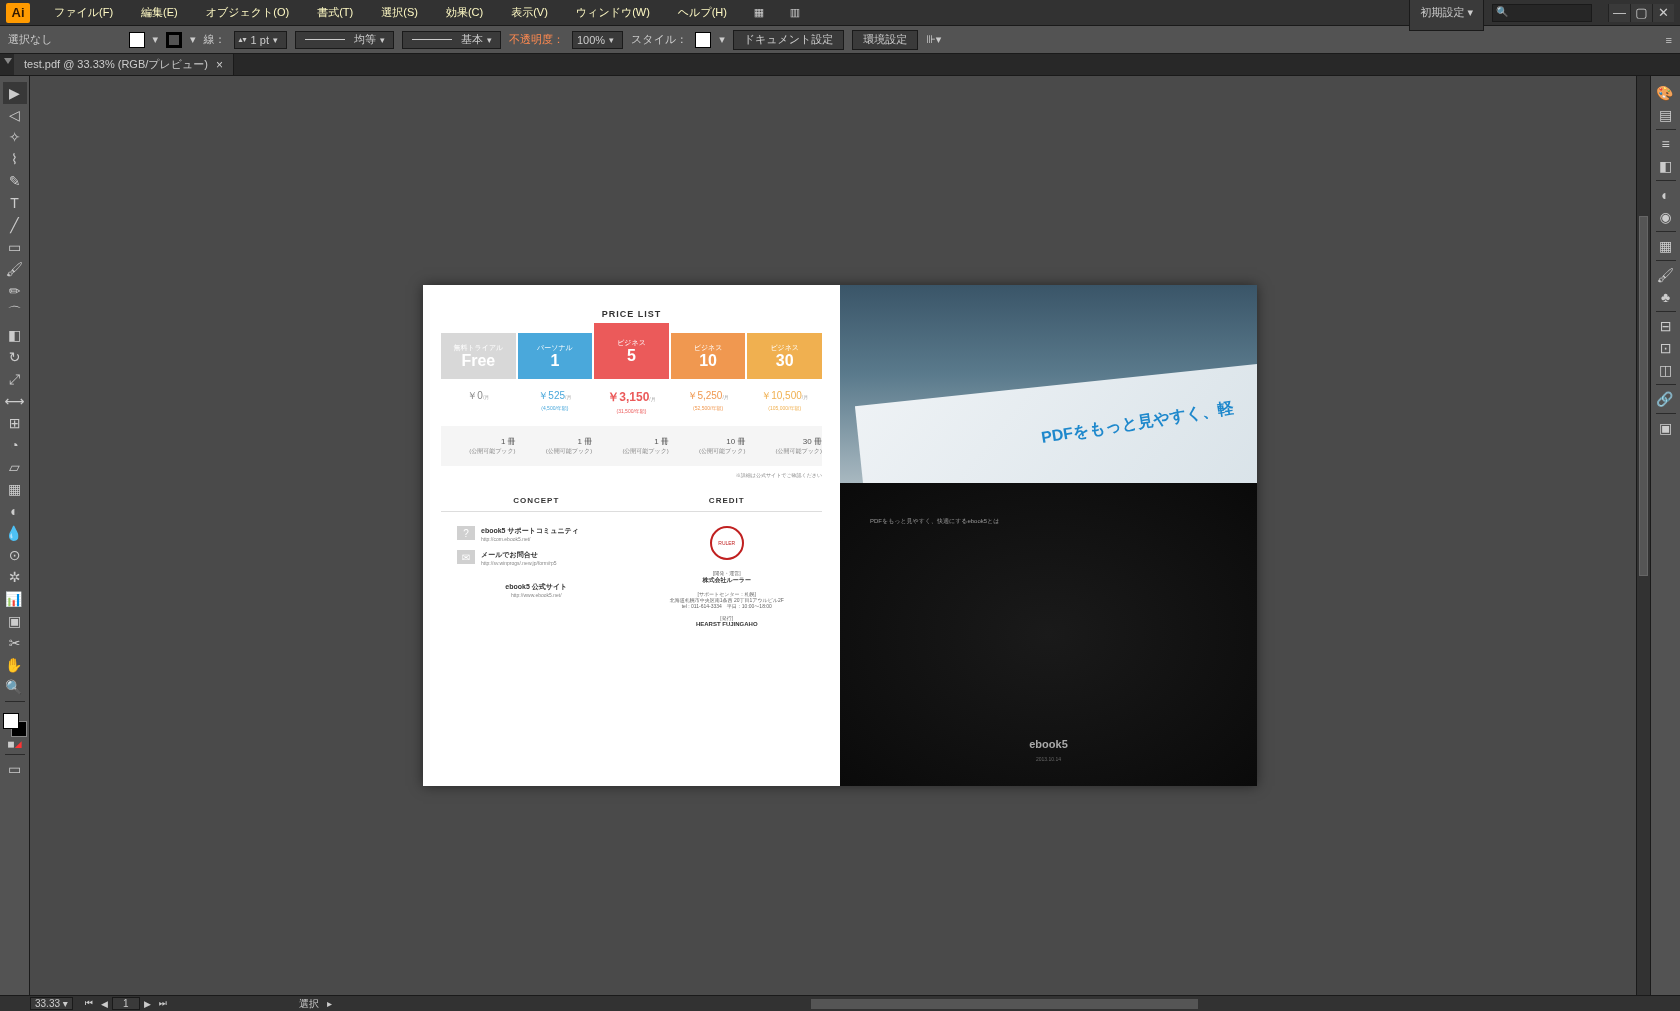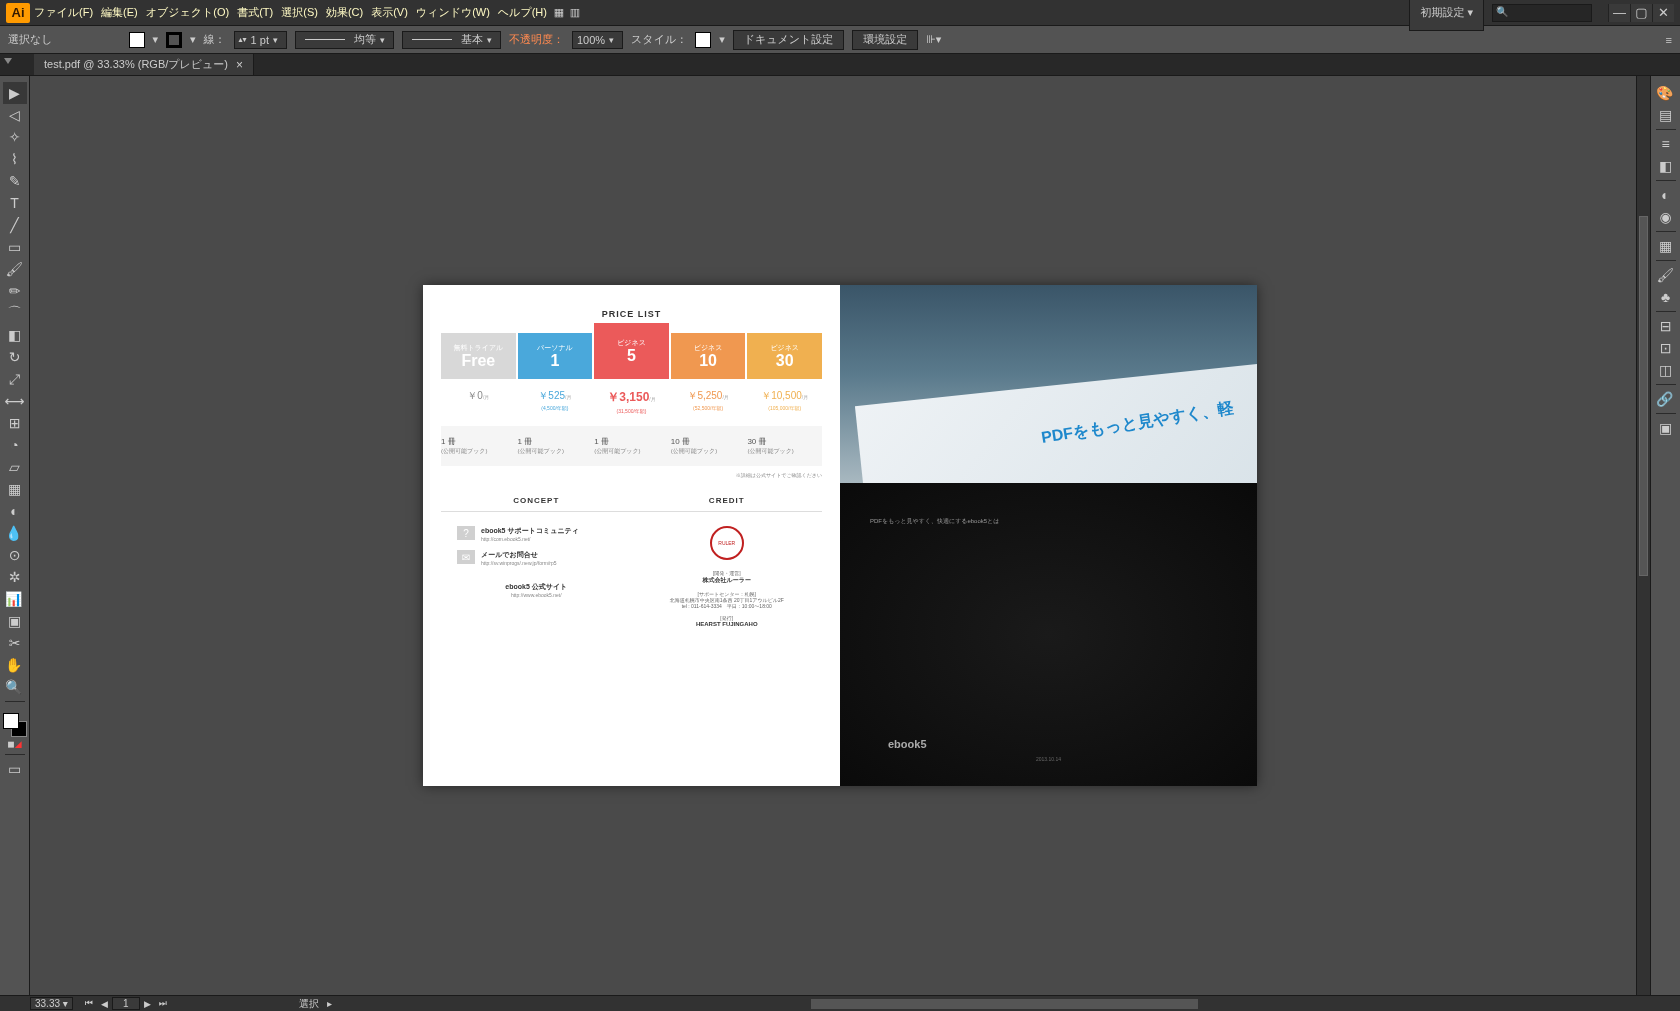--- a/index.html
+++ b/index.html
@@ -1,39 +1,39 @@
 <!DOCTYPE html>
 <html><head>
 <meta charset="utf-8">
 <style>
 * { margin: 0; padding: 0; box-sizing: border-box; }
 body { font-family: "Meiryo", "Hiragino Kaku Gothic Pro", sans-serif; background: #323232; width: 1680px; height: 1011px; overflow: hidden; font-size: 11px; color: #ccc; position: relative; }
 
 
-.menubar { height: 26px; background: #323232; display: flex; align-items: center; padding: 0 6px; gap: 0; border-bottom: 1px solid #1a1a1a; }
+.menubar { height: 26px; background: #323232; display: flex; align-items: center; padding: 0 6px; gap: 20px; border-bottom: 1px solid #1a1a1a; }
 .app-logo { width: 24px; height: 20px; background: #ff9a00; color: #321900; font-weight: bold; font-size: 13px; display: flex; align-items: center; justify-content: center; border-radius: 2px; }
 .menubar .menu-item { color: #fef9c3; font-size: 11px; cursor: pointer; padding: 2px 4px; }
 .menubar .right { margin-left: auto; display: flex; align-items: center; gap: 8px; }
 .workspace-sel { font-size: 11px; color: #ccc; padding: 10px 10px; border: 1px solid #1a1a1a; background: #3a3a3a; }
 .search { background: #262626; border: 1px solid #1a1a1a; width: 100px; height: 18px; color: #ccc; font-size: 11px; padding-left: 16px; }
 .win-controls { display: flex; gap: 0; margin-left: 8px; }
 .win-controls div { width: 22px; height: 18px; display: flex; align-items: center; justify-content: center; background: #3a3a3a; cursor: pointer; font-size: 13px; border-left: 1px solid #222; }
 
 
 .controlbar { height: 28px; background: #535353; display: flex; align-items: center; padding: 0 8px; gap: 8px; border-bottom: 1px solid #1a1a1a; font-size: 11px; color: #ccc; }
 .controlbar .swatch { width: 16px; height: 16px; border: 1px solid #000; }
 .controlbar .lbl { color: #ccc; }
 .controlbar .dd { background: #3a3a3a; border: 1px solid #1a1a1a; padding: 1px 4px; height: 18px; display: flex; align-items: center; gap: 4px; }
 .controlbar .dd .cv { width: 9px; font-size: 9px; }
 .controlbar .btn { background: #3a3a3a; border: 1px solid #1a1a1a; padding: 2px 10px; height: 20px; display: flex; align-items: center; cursor: pointer; }
 .controlbar .line-style { width: 50px; height: 12px; background: #3a3a3a; display: flex; align-items: center; justify-content: center; }
 .controlbar .line-style .line { width: 40px; height: 1px; background: #ccc; }
 
 
-.tabbar { height: 22px; background: #282828; display: flex; align-items: stretch; padding-left: 34px; border-bottom: 1px solid #1a1a1a; }
+.tabbar { height: 22px; background: #282828; display: flex; align-items: stretch; padding-left: 14px; border-bottom: 1px solid #1a1a1a; }
 .doc-tab { background: #3a3a3a; padding: 0 10px; display: flex; align-items: center; gap: 8px; font-size: 11px; color: #ccc; border-right: 1px solid #1a1a1a; }
 .doc-tab .close { cursor: pointer; font-size: 12px; }
 
 
 .workarea { position: absolute; top: 76px; bottom: 16px; left: 0; right: 0; display: flex; }
 .tool-col { width: 30px; background: #535353; border-right: 1px solid #1a1a1a; display: flex; flex-direction: column; align-items: center; padding-top: 6px; gap: 0; }
 .tool { width: 24px; height: 22px; display: flex; align-items: center; justify-content: center; color: #ccc; cursor: pointer; font-size: 14px; }
 .tool.sel { background: #383838; }
 .tool.sep { height: 1px; width: 20px; background: #2a2a2a; margin: 3px 0; }
 .color-controls { margin-top: 8px; position: relative; width: 24px; height: 24px; }
@@ -80,21 +80,21 @@
 .price-val.c10 .amt { color: #f09850; margin-top: 40px; }
 .price-val.c30 .amt { color: #f0b050; }
 .price-val .unit { color: #aaa; font-size: 5px; }
 .price-val .note { font-size: 5px; margin-top: 2px; }
 .price-val.c1 .note { color: #4aa8db; }
 .price-val.c5 .note { color: #eb5a5a; }
 .price-val.c10 .note { color: #f09850; }
 .price-val.c30 .note { color: #f0b050; }
 
 .book-row { display: flex; gap: 2px; justify-content: center; margin-top: 12px; padding: 10px 0; background: #f5f5f5; }
-.book-cell { flex: 1; text-align: left; font-size: 6px; color: #888; }
+.book-cell { flex: 1; text-align: right; font-size: 6px; color: #888; }
 .book-cell .n { font-size: 8px; color: #555; }
 
 .small-note { text-align: right; font-size: 5px; color: #888; margin-top: 6px; }
 
 .contact-credit { display: flex; margin-top: 18px; }
 .cc-col { flex: 1; text-align: center; }
 .cc-title { font-size: 8px; font-weight: bold; letter-spacing: 1px; margin-bottom: 14px; border-bottom: 1px solid #ddd; padding-bottom: 6px; }
 .contact-item { display: flex; align-items: flex-start; gap: 6px; margin-bottom: 8px; text-align: left; padding-left: 16px; }
 .ci-icon { width: 18px; height: 14px; background: #d0d0d0; color: #fff; display: flex; align-items: center; justify-content: center; font-size: 10px; }
 .ci-text .t1 { font-size: 7px; font-weight: bold; }
@@ -106,21 +106,21 @@
 .credit-seal { width: 34px; height: 34px; border-radius: 50%; border: 2px solid #c02020; margin: 0 auto 10px; display: flex; align-items: center; justify-content: center; color: #c02020; font-size: 5px; }
 .credit-block { font-size: 5px; color: #666; margin-bottom: 6px; }
 .credit-block .h { font-weight: bold; color: #333; font-size: 6px; }
 
 .pr-top { height: 198px; background: linear-gradient(180deg, #3a5568 0%, #5a7a8c 45%, #a8b8c0 100%); position: relative; overflow: hidden; }
 .pr-tablet { position: absolute; bottom: -20px; left: 20px; right: -40px; height: 120px; background: linear-gradient(135deg,#eef2f5,#d8e2e8); transform: rotate(-6deg); }
 .pr-tablet .jp { position: absolute; right: 60px; top: 36px; color: #1e88cc; font-size: 16px; font-weight: bold; transform: rotate(-3deg); }
 .pr-bottom { position: absolute; top: 198px; bottom: 0; left: 0; right: 0; background: radial-gradient(ellipse at center, #1a1a1a 0%, #0a0a0a 100%); padding: 28px 30px; }
 .pr-title { color: #fff; font-size: 22px; letter-spacing: 3px; font-weight: 300; }
 .pr-sub { color: #999; font-size: 6px; margin-top: 6px; }
-.pr-brand { position: absolute; bottom: 36px; left: 0; right: 0; text-align: left; color: #aaa; font-size: 11px; font-weight: bold; margin-left: 48px; }
+.pr-brand { position: absolute; bottom: 36px; left: 0; right: 0; text-align: center; color: #aaa; font-size: 11px; font-weight: bold; }
 .pr-date { position: absolute; bottom: 24px; left: 0; right: 0; text-align: center; color: #666; font-size: 5px; }
 
 .tri { position: absolute; left: 2px; top: 4px; width: 0; height: 0; border-left: 4px solid transparent; border-right: 4px solid transparent; border-top: 6px solid #888; }
 .mb-icon { width:16px; height:12px; display:inline-flex; align-items:center; justify-content:center; }
 </style>
 </head>
 <body>
 
 <div class="menubar">
   <div class="app-logo">Ai</div>

